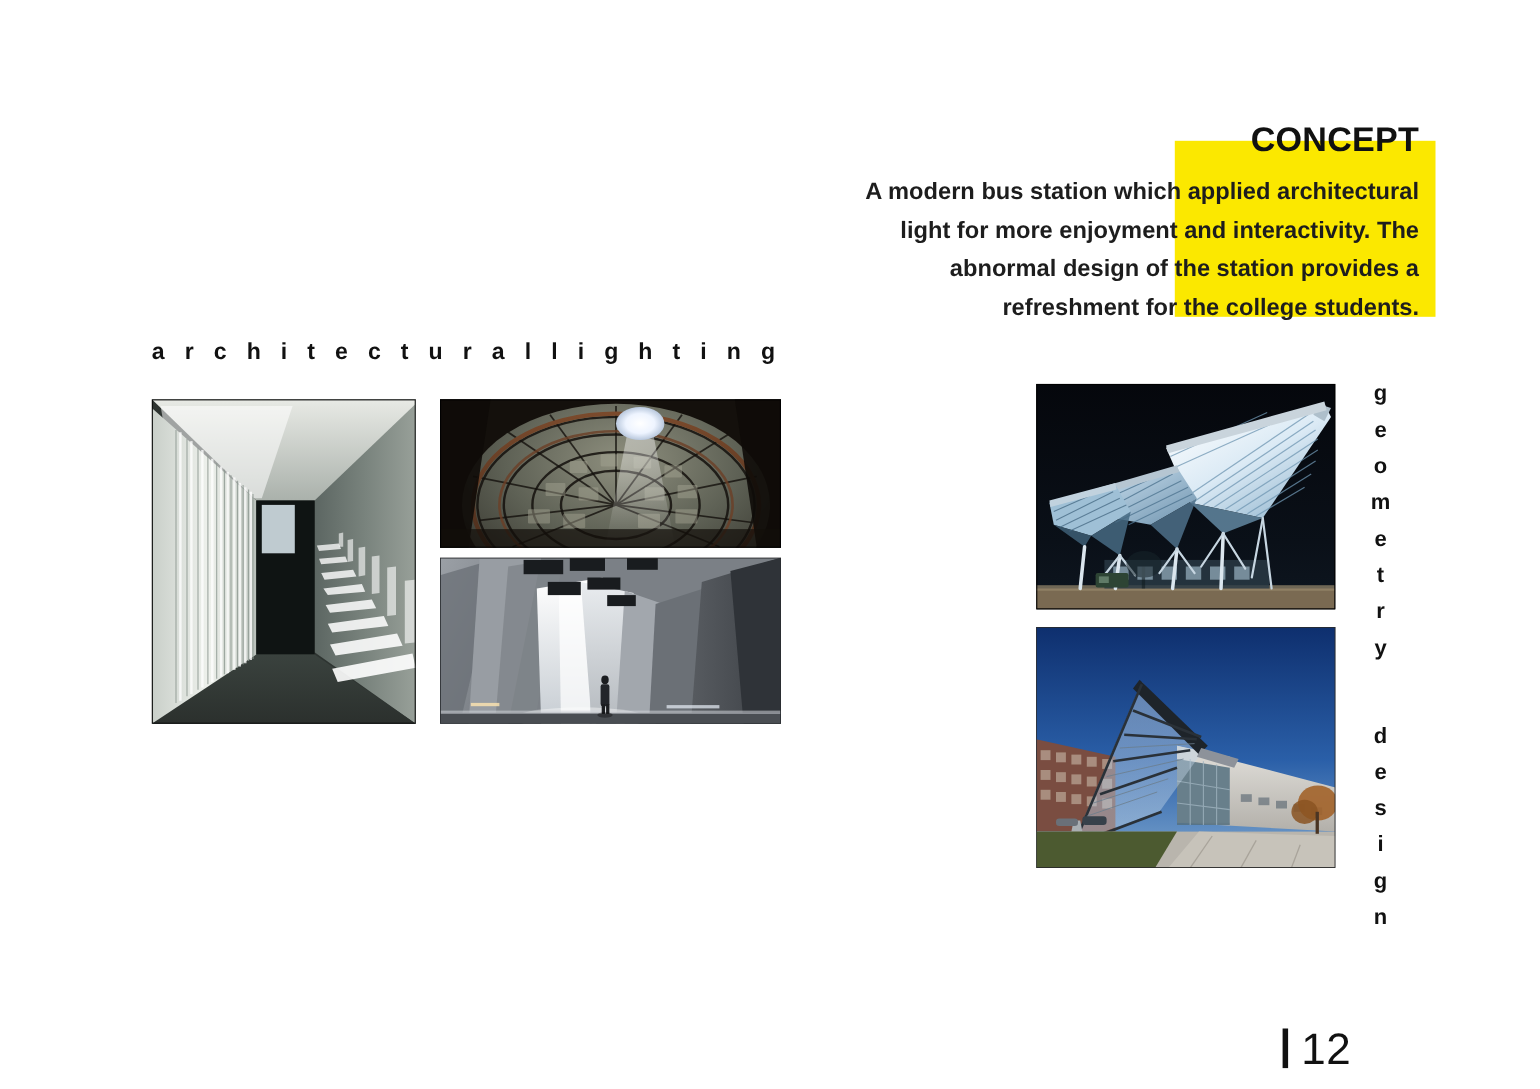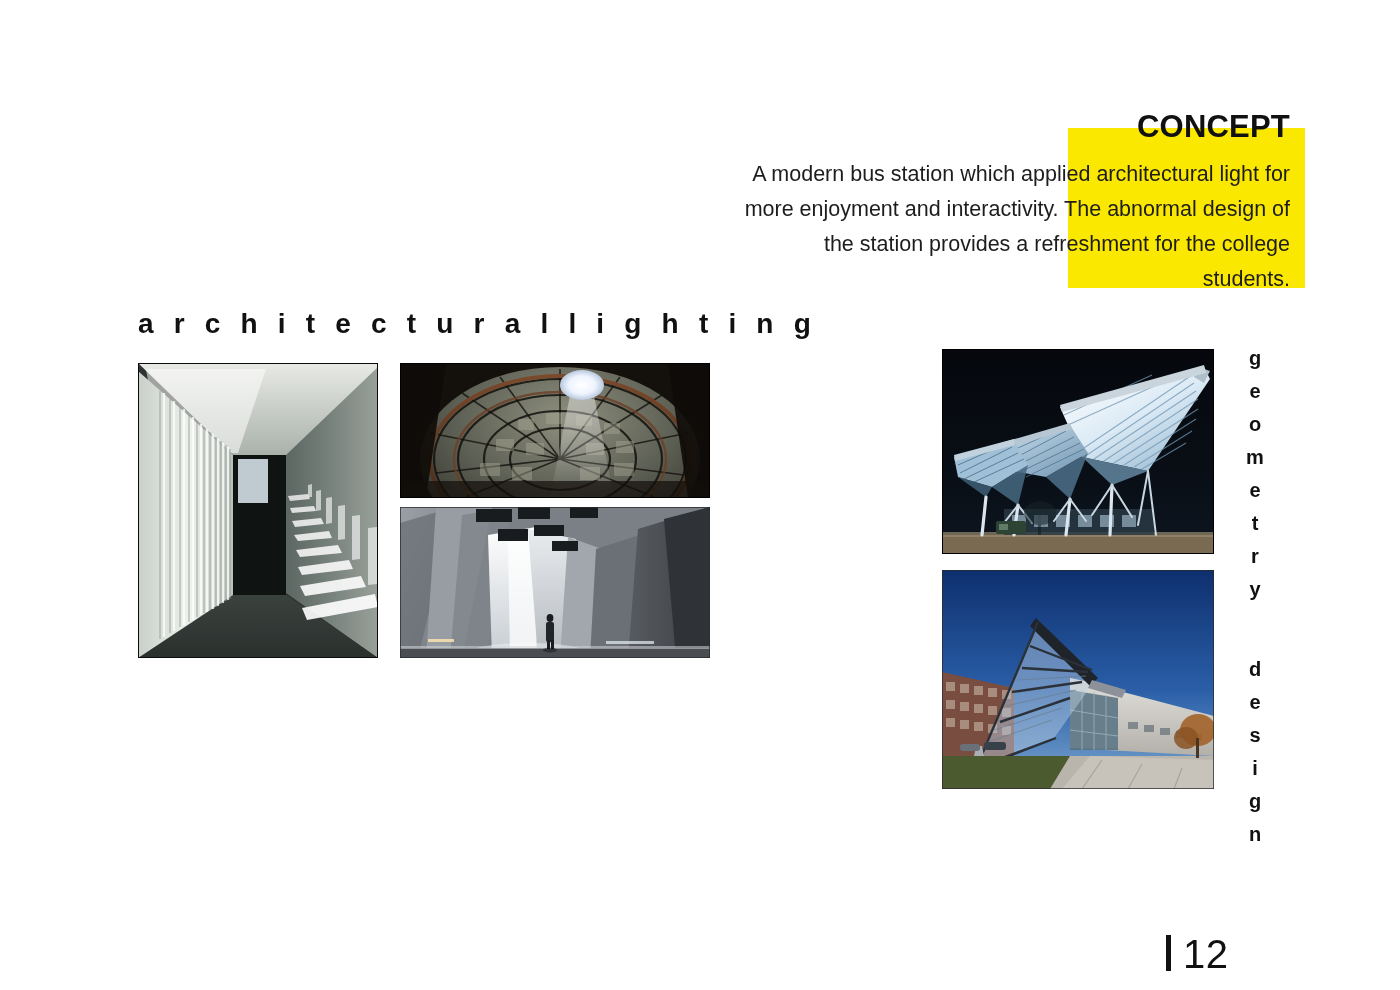--- a/index.html
+++ b/index.html
@@ -47,29 +47,29 @@
   }
   #concept-body {
     position: absolute;
     left: 740px;
     top: 157px;
     width: 550px;
     text-align: right;
     font-size: 21.5px;
     line-height: 35px;
     color: #1d1d1d;
-    font-weight: 400;
+    font-weight: 700;
   }
 
   
   #arch-lighting-label {
     position: absolute;
     left: 138px;
     top: 308px;
-    font-size: 28px;
+    font-size: 21px;
     font-weight: bold;
     letter-spacing: 6.2px;
     color: #111111;
     white-space: nowrap;
   }
 
   
   .photo {
     position: absolute;
     overflow: hidden;

